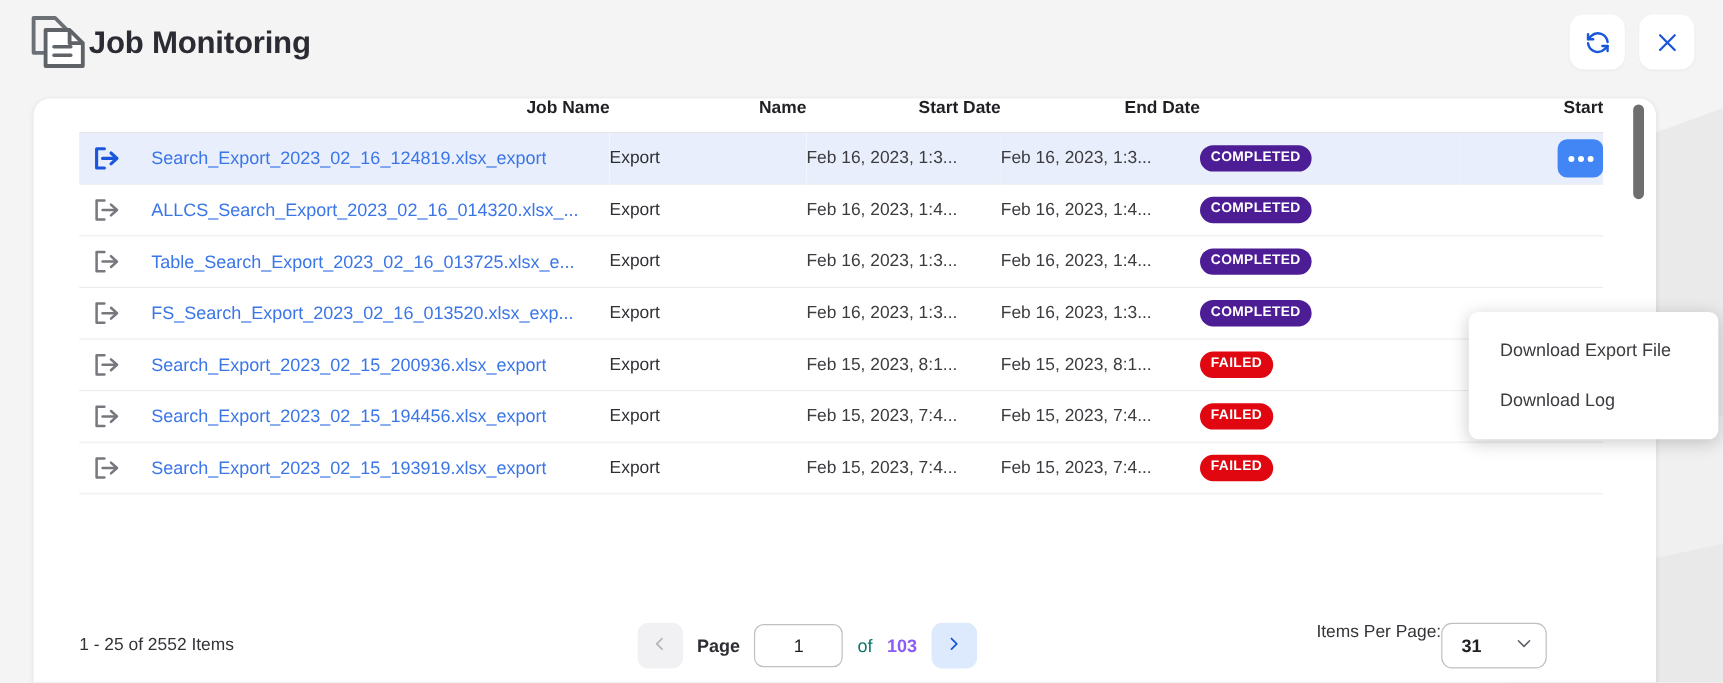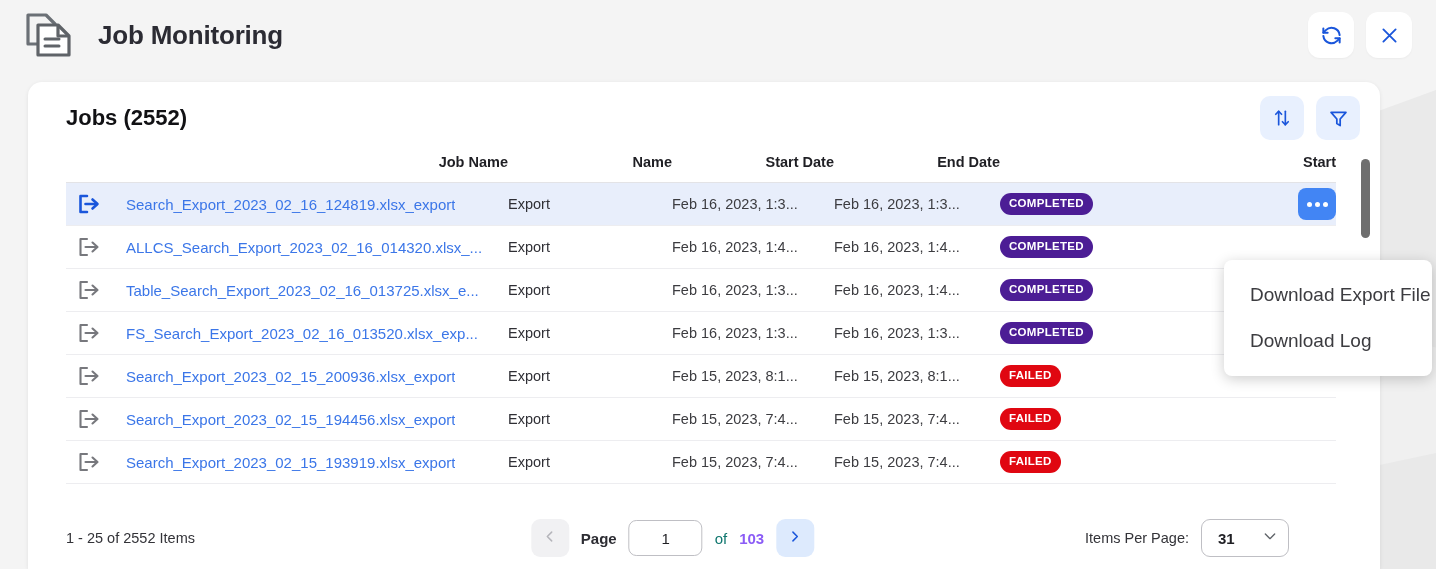--- a/index.html
+++ b/index.html
@@ -58,21 +58,21 @@
     left: 0; top: 0;
     width: 1436px; height: 70px;
     display: flex;
     align-items: center;
     padding: 0 24px 0 24px;
     z-index: 5;
   }
   .header-left {
     display: flex;
     align-items: center;
-    gap: 24px;
+    gap: 0;
   }
   .doc-icon { width: 50px; height: 46px; flex: none; display:block; }
   .app-title {
     font-size: 26px;
     font-weight: bold;
     color: #2b2b33;
     letter-spacing: -0.2px;
     white-space: nowrap;
   }
   .header-right {
@@ -252,21 +252,21 @@
     position: absolute;
     left: 1196px; top: 178px;
     width: 208px;
     background: #ffffff;
     border-radius: 8px;
     box-shadow: 0 3px 14px rgba(0,0,0,0.20);
     padding: 12px 0 12px 0;
     z-index: 40;
   }
   .ctx-item {
-    font-size: 19px;
+    font-size: 15px;
     color: #3c3c40;
     padding: 12px 0 12px 26px;
     cursor: pointer;
     white-space: nowrap;
   }
 
   
   .pager {
     position: absolute;
     left: 0; bottom: 0;
@@ -306,22 +306,21 @@
     text-align: center;
     font-size: 15px;
     color: #1f1f24;
     font-family: "Liberation Sans", sans-serif;
     background: #fff;
     outline: none;
   }
   .pager-right {
     margin-left: auto;
     display: flex;
-    align-items: center;
-    gap: 12px;
+    align-items: flex-start;
   }
   .ipp-label { font-size: 14.5px; color: #333338; }
   .ipp-select {
     width: 88px; height: 38px;
     border: 1px solid #bfbfc4;
     border-radius: 9px;
     background: #fff;
     display: flex;
     align-items: center;
     justify-content: space-between;
@@ -370,42 +369,20 @@
           <svg width="21" height="21" viewBox="0 0 24 24" fill="none" stroke="#1a56db" stroke-width="2.1" stroke-linecap="round">
             <path d="M5 5 L19 19 M19 5 L5 19"></path>
           </svg>
         </span>
       </button>
     </div>
   </div>
 
   <div class="card">
 
-    <div class="card-head">
-      <div class="card-title">Jobs (2552)</div>
-      <div class="card-head-actions">
-        <button class="tool-btn">
-          <span>
-            <svg width="20" height="20" viewBox="0 0 24 24" fill="none" stroke="#1a56db" stroke-width="2" stroke-linecap="round" stroke-linejoin="round">
-              <path d="M8 20V4"></path>
-                <path d="M4.5 7.5 8 4l3.5 3.5"></path>
-              <path d="M16 4v16"></path>
-                <path d="M12.5 16.5 16 20l3.5-3.5"></path>
-            </svg>
-          </span>
-        </button>
-        <button class="tool-btn">
-          <span>
-            <svg width="21" height="21" viewBox="0 0 24 24" fill="none" stroke="#1a56db" stroke-width="2" stroke-linejoin="round" stroke-linecap="round">
-              <path d="M3.5 5h17l-6.6 7.6V20l-3.8-2.2v-5.2z"></path>
-            </svg>
-          </span>
-        </button>
-      </div>
-    </div>
 
     <div class="table-wrap">
       <table class="jobs">
         <colgroup>
           <col class="c-name">
             <col class="c-type">
             <col class="c-start">
           <col class="c-end">
             <col class="c-status">
             <col class="c-act">

